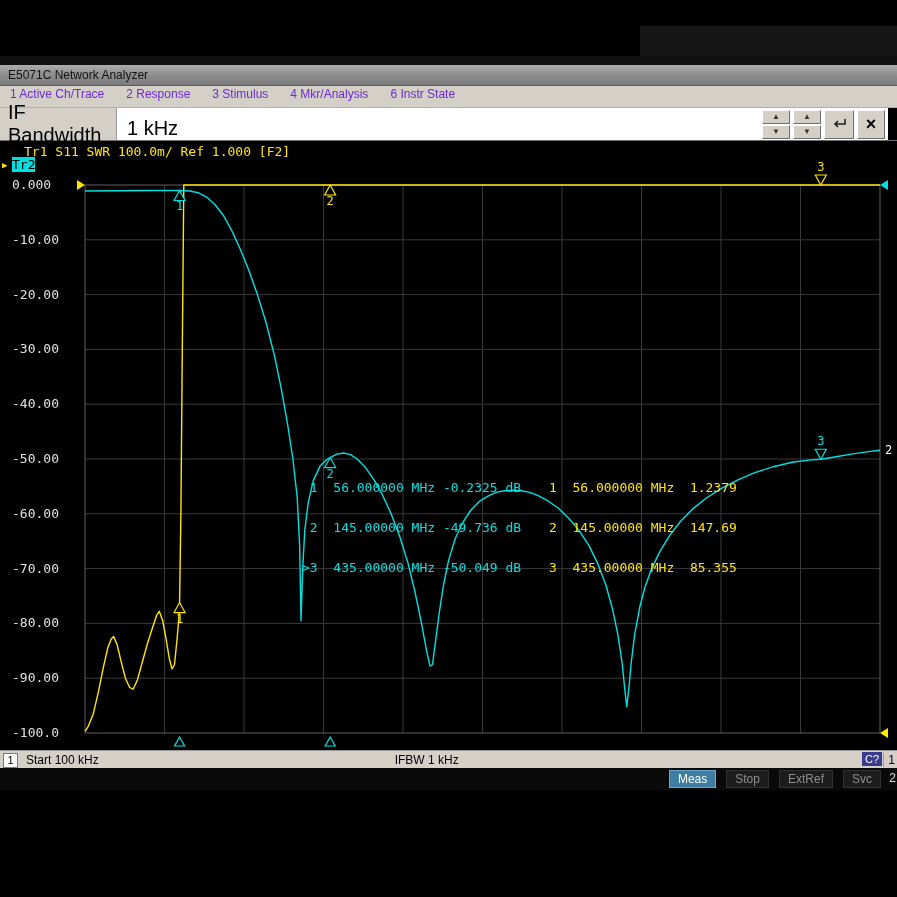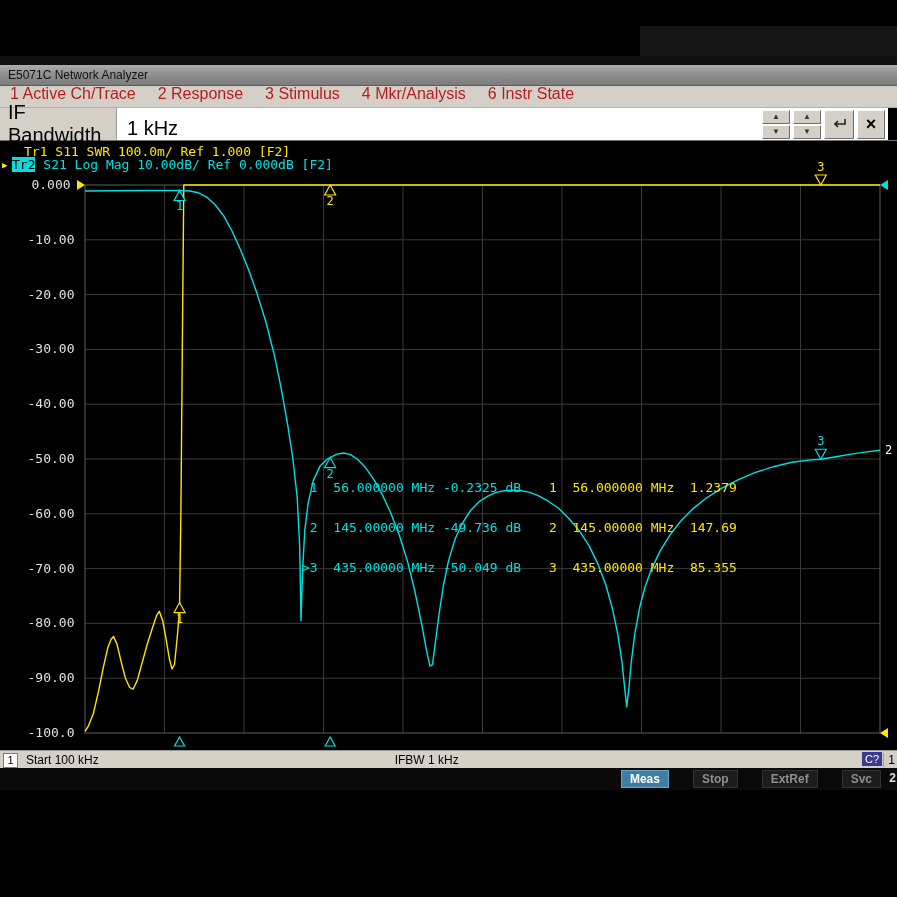--- a/index.html
+++ b/index.html
@@ -10,21 +10,21 @@
   .bgblock2{position:absolute;left:0;top:56px;width:897px;height:9px;background:#101010;}
   
   .titlebar{position:absolute;left:0;top:65px;width:897px;height:21px;box-sizing:border-box;
             background:linear-gradient(180deg,#adadad,#909090 45%,#7c7c7c);
             display:flex;align-items:center;padding-left:8px;border-bottom:1px solid #5e5e5e;}
   .title-text{font-size:12px;color:#121212;}
   
   .menubar{position:absolute;left:0;top:86px;width:897px;height:22px;background:#d4d0c8;
            display:flex;align-items:center;box-sizing:border-box;padding-left:10px;
            border-bottom:1px solid #b3b0a8;}
-  .menu-item{font-size:16px;color:#b91c1c;padding:2px 11px 8px 0;margin-right:11px;white-space:nowrap;}
+  .menu-item{font-size:12px;color:#6d28d9;padding:2px 11px 8px 0;margin-right:11px;white-space:nowrap;}
   
   .entrybar{position:absolute;left:0;top:108px;width:897px;height:33px;background:#fff;
             display:flex;box-sizing:border-box;border-bottom:1px solid #6f6f6f;}
   .entry-label{width:117px;background:#d4d0c8;color:#000;font-size:20px;display:flex;
                align-items:center;padding-left:8px;box-sizing:border-box;border-right:1px solid #9a9a9a;flex:none;}
   .entry-value{flex:1;display:flex;align-items:center;padding-left:10px;font-size:20px;color:#000;background:#fff;margin-top:8px;}
   .entry-controls{display:flex;align-items:center;gap:3px;padding-right:3px;flex:none;}
   .btn3d{background:#d4d0c8;border:1px solid;border-color:#ffffff #6e6e6e #6e6e6e #ffffff;box-sizing:border-box;}
   .spin-col{display:flex;flex-direction:column;gap:1px;}
   .spin-btn{width:28px;height:14px;font-size:8px;line-height:12px;text-align:center;color:#333;}
@@ -34,40 +34,40 @@
   .entry-end{width:9px;background:#000;flex:none;}
   
   .screen{position:absolute;left:0;top:141px;width:897px;height:609px;background:#000;}
   #plot{position:absolute;left:0;top:0;}
   .tline{position:absolute;font-family:"DejaVu Sans Mono",monospace;font-size:13px;}
   .tline span{white-space:pre;}
   .t1{left:12px;top:3px;color:#ffe600;margin-left:12px;}
   .t2{left:2px;top:16px;color:#00e0e0;display:flex;align-items:center;}
   .active-arrow{color:#ffe600;font-size:9px;width:10px;display:inline-block;}
   .tr2-tag{background:#00e0e0;color:#000;}
-  .ylab{position:absolute;left:20px;width:62px;text-align:center;font-family:"DejaVu Sans Mono",monospace;
+  .ylab{position:absolute;left:12px;width:62px;text-align:left;font-family:"DejaVu Sans Mono",monospace;
         font-size:13px;color:#e0e0e0;}
   .readout{position:absolute;font-family:"DejaVu Sans Mono",monospace;font-size:13px;line-height:13.4px;
            white-space:pre;}
   .readout-tr2{left:302px;top:313px;color:#00e0e0;}
   .readout-tr1{left:549px;top:313px;color:#ffe600;}
   
   .statusbar{position:absolute;left:0;top:750px;width:897px;height:18px;background:#d4d0c8;font-size:12px;
              color:#000;border-top:1px solid #9a9a9a;box-sizing:border-box;}
   .ch-box{position:absolute;left:3px;top:2px;width:13px;height:13px;background:#fff;border:1px solid #7a7a7a;
           font-size:11px;text-align:center;line-height:13px;box-sizing:content-box;}
   .sb-start{position:absolute;left:26px;top:2px;}
   .sb-center{position:absolute;left:44%;top:2px;}
   .sb-stop{position:absolute;right:48px;top:16px;}
   .cal-badge{position:absolute;right:15px;top:1px;background:#3a3a8f;color:#fff;font-size:11px;padding:1px 3px;}
   .sb-edge{position:absolute;right:2px;top:2px;border-left:1px solid #9a9a9a;padding-left:4px;}
   
   .instbar{position:absolute;left:0;top:768px;width:897px;height:22px;background:#0a0a0a;display:flex;
-           justify-content:flex-end;align-items:center;gap:24px;box-sizing:border-box;padding-right:16px;
-           font-size:12px;font-weight:bold;}
+           justify-content:flex-end;align-items:center;gap:10px;box-sizing:border-box;padding-right:16px;
+           font-size:12px;}
   .inst-item{color:#8e8e8e;background:#1c1c1c;border:1px solid #323232;padding:1px 8px;}
   .inst-active{background:#3f7da2;color:#fff;border-color:#69a7c8;}
   .inst-edge{position:absolute;right:1px;top:3px;color:#ddd;}
 </style>
 </head>
 <body>
 
 <div class="stage">
   <div class="bgblock1"></div>
   <div class="bgblock2"></div>
@@ -147,21 +147,20 @@
         <polygon points="880,44 888,39 888,49" fill="#00e0e0"></polygon>
         <polygon points="880,592 888,587 888,597" fill="#ffe600"></polygon>
         <text x="885" y="313.23199999999997" fill="#ffffff" font-size="12" font-family="DejaVu Sans Mono, monospace">2</text>
       </svg>
     <div class="tline t1">
       <span>Tr1</span><span> S11 SWR 100.0m/ Ref 1.000 [F2]</span>
     </div>
     <div class="tline t2">
       <span class="active-arrow">▶</span>
         <span class="tr2-tag">Tr2</span>
-        <span> S21 Log Mag 10.00dB/ Ref 0.000dB [F2]</span>
     </div>
     <div id="ylabels">
         <div class="ylab" style="top: 36px;">0.000</div>
         <div class="ylab" style="top: 90.8px;">-10.00</div>
         <div class="ylab" style="top: 145.6px;">-20.00</div>
         <div class="ylab" style="top: 200.4px;">-30.00</div>
         <div class="ylab" style="top: 255.2px;">-40.00</div>
         <div class="ylab" style="top: 310px;">-50.00</div>
         <div class="ylab" style="top: 364.8px;">-60.00</div>
         <div class="ylab" style="top: 419.6px;">-70.00</div>

